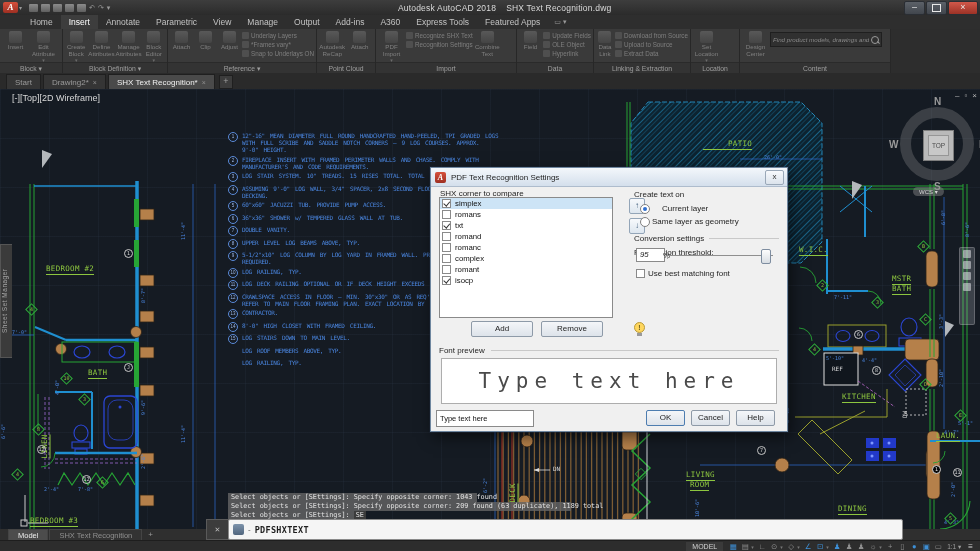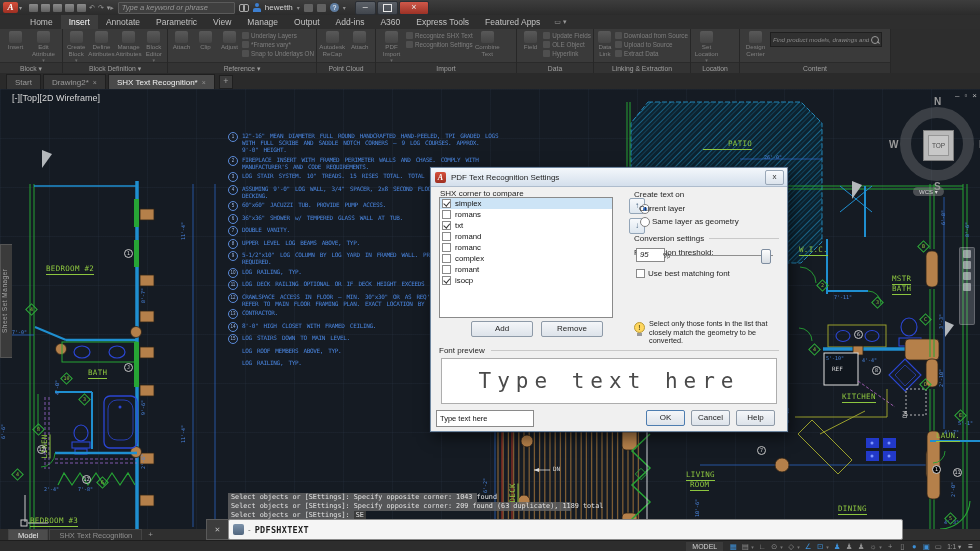--- a/index.html
+++ b/index.html
@@ -166,33 +166,22 @@
     <div class="qat">
       <span class="qico"></span>
       <span class="qico"></span>
       <span class="qico"></span>
       <span class="qico"></span>
       <span class="qico"></span>
       <span class="qarr">↶</span>
       <span class="qarr">↷</span>
       <span class="qarr">▾</span>
     </div>
-    <div id="infocenter">
-      <span class="ic-collapse">▸</span>
-      <span id="search">
-          <span class="ph">Type a keyword or phrase</span>
-        </span>
-      <span class="binoc"></span>
-      <span class="person"></span>
-      <span id="username">hewetth</span>
-      <span class="ddc">▾</span>
-      <span class="tbbox"></span>
-      <span class="tbbox"></span>
-      <span class="helpq">?</span>
-      <span class="ddc">▾</span>
+    <div id="titletext">
+      <span>Autodesk AutoCAD 2018</span><span>SHX Text Recognition.dwg</span>
     </div>
     <div id="winbtns">
       <span class="wb">–</span>
       <span class="wb"><span class="wbx"></span></span>
       <span class="wb close">×</span>
     </div>
   </div>
 
   <div id="ribbontabs">
       <div class="rtab">Home</div>
@@ -928,41 +917,40 @@
           <span class="fname">isocp</span>
         </div>
       </div>
     <div class="updn" style="top:30px">↑</div>
     <div class="updn" style="top:50px">↓</div>
     <div class="dbtn" style="left:40px;top:153px;width:60px">Add</div>
     <div class="dbtn" style="left:110px;top:153px;width:60px">Remove</div>
 
     <span class="dlbl" style="left:203px;top:22px">Create text on</span>
     <span class="radio sel" style="left:209px;top:36px"></span>
-    <span class="dlbl" style="left:208px;top:36px">Current layer</span>
+    <span class="dlbl" style="left:231px;top:36px">Current layer</span>
     <span class="radio" style="left:209px;top:49px"></span>
     <span class="dlbl" style="left:221px;top:49px">Same layer as geometry</span>
 
     <span class="dlbl" style="left:203px;top:56px;margin-top:10px">Conversion settings</span>
     <div class="grphr" style="left:278px;top:70px;width:70px"></div>
     <span class="dlbl" style="left:203px;top:67px;margin-top:13px">Recognition threshold:</span>
     <div id="thr-input">95</div>
     <span class="dlbl" style="left:232px;top:83px">%</span>
     <div id="slider-tick"></div>
     <div id="slider-track"></div>
     <div id="slider-handle"></div>
 
     <span class="cb" id="bm-cb"></span>
     <span class="dlbl" style="left:217px;top:101px">Use best matching font</span>
 
     <div id="tip-icon">
       <div id="tip-bulb">!</div>
         <div id="tip-base"></div>
     </div>
-    <div id="tip-text">Select only those fonts in the list that closely match the geometry to be converted.</div>
 
     <span class="dlbl" style="left:8px;top:178px">Font preview</span>
     <div class="grphr" style="left:60px;top:182px;width:288px"></div>
     <div id="preview-box">
       <span id="preview-text">Type text here</span>
     </div>
     <div id="dlg-input">Type text here</div>
 
     <div class="dbtn" style="left:215px;top:242px;width:37px;border-color:#4d7db0">OK</div>
     <div class="dbtn" style="left:260px;top:242px;width:37px">Cancel</div>

